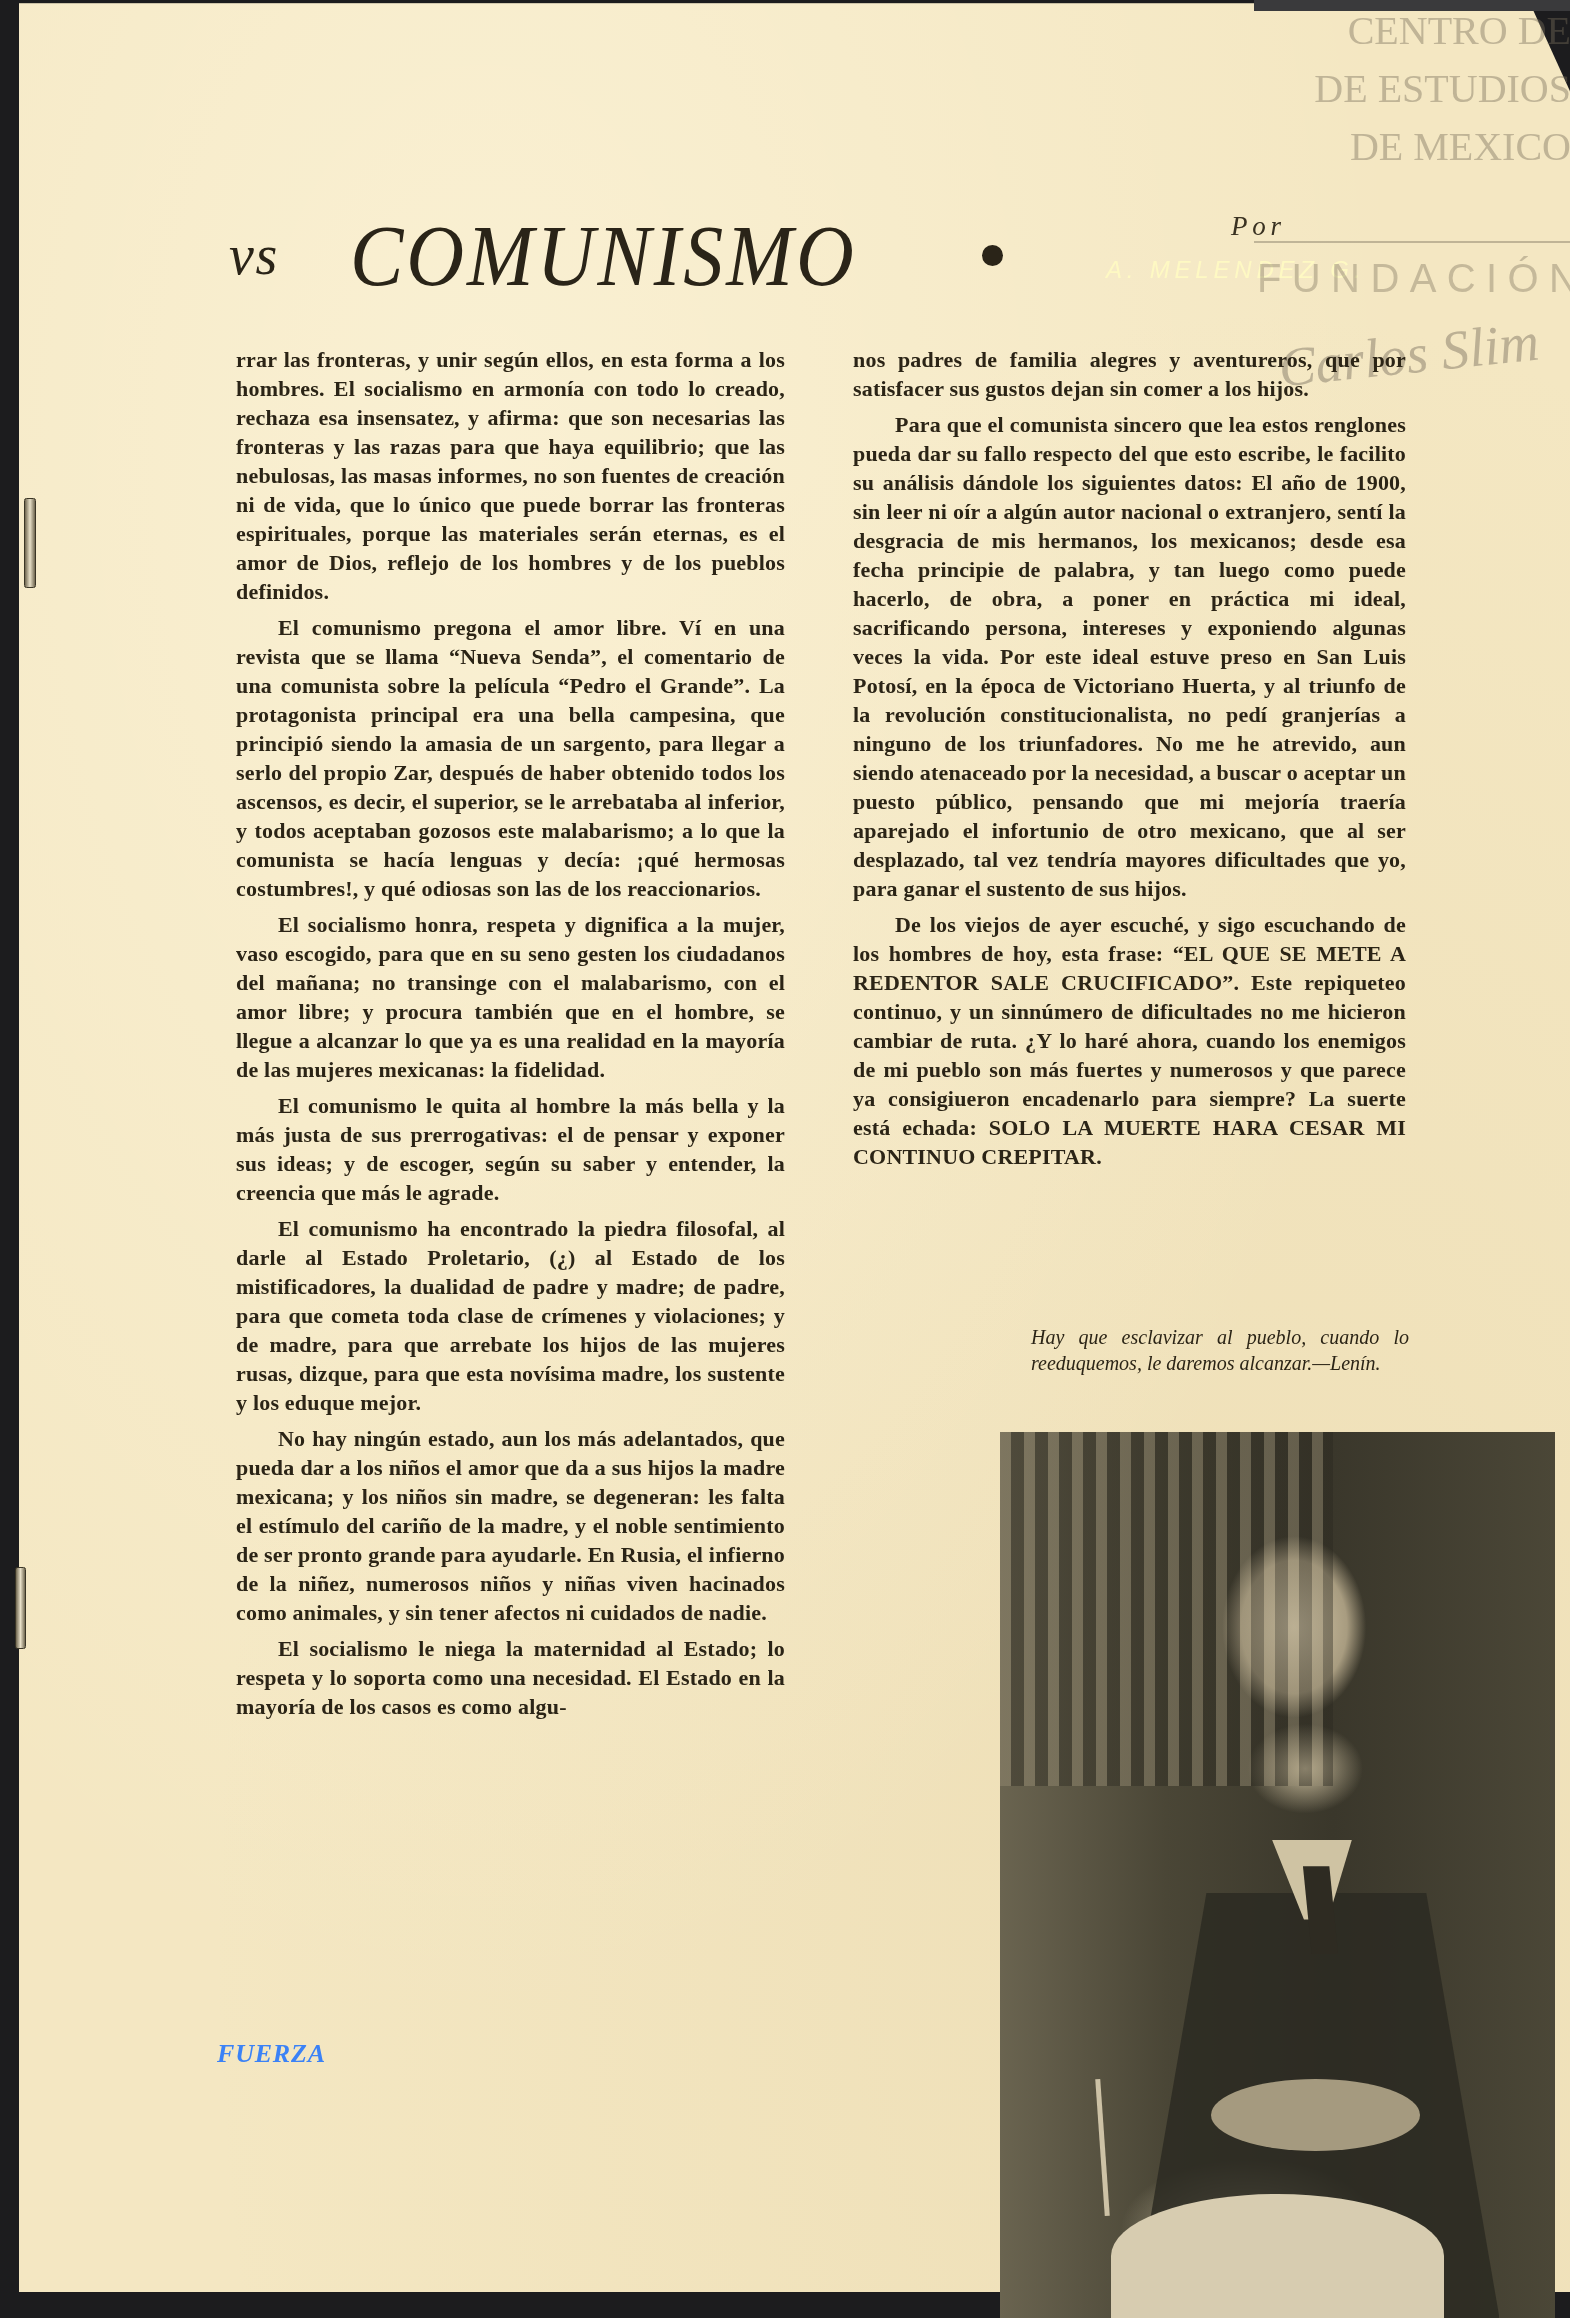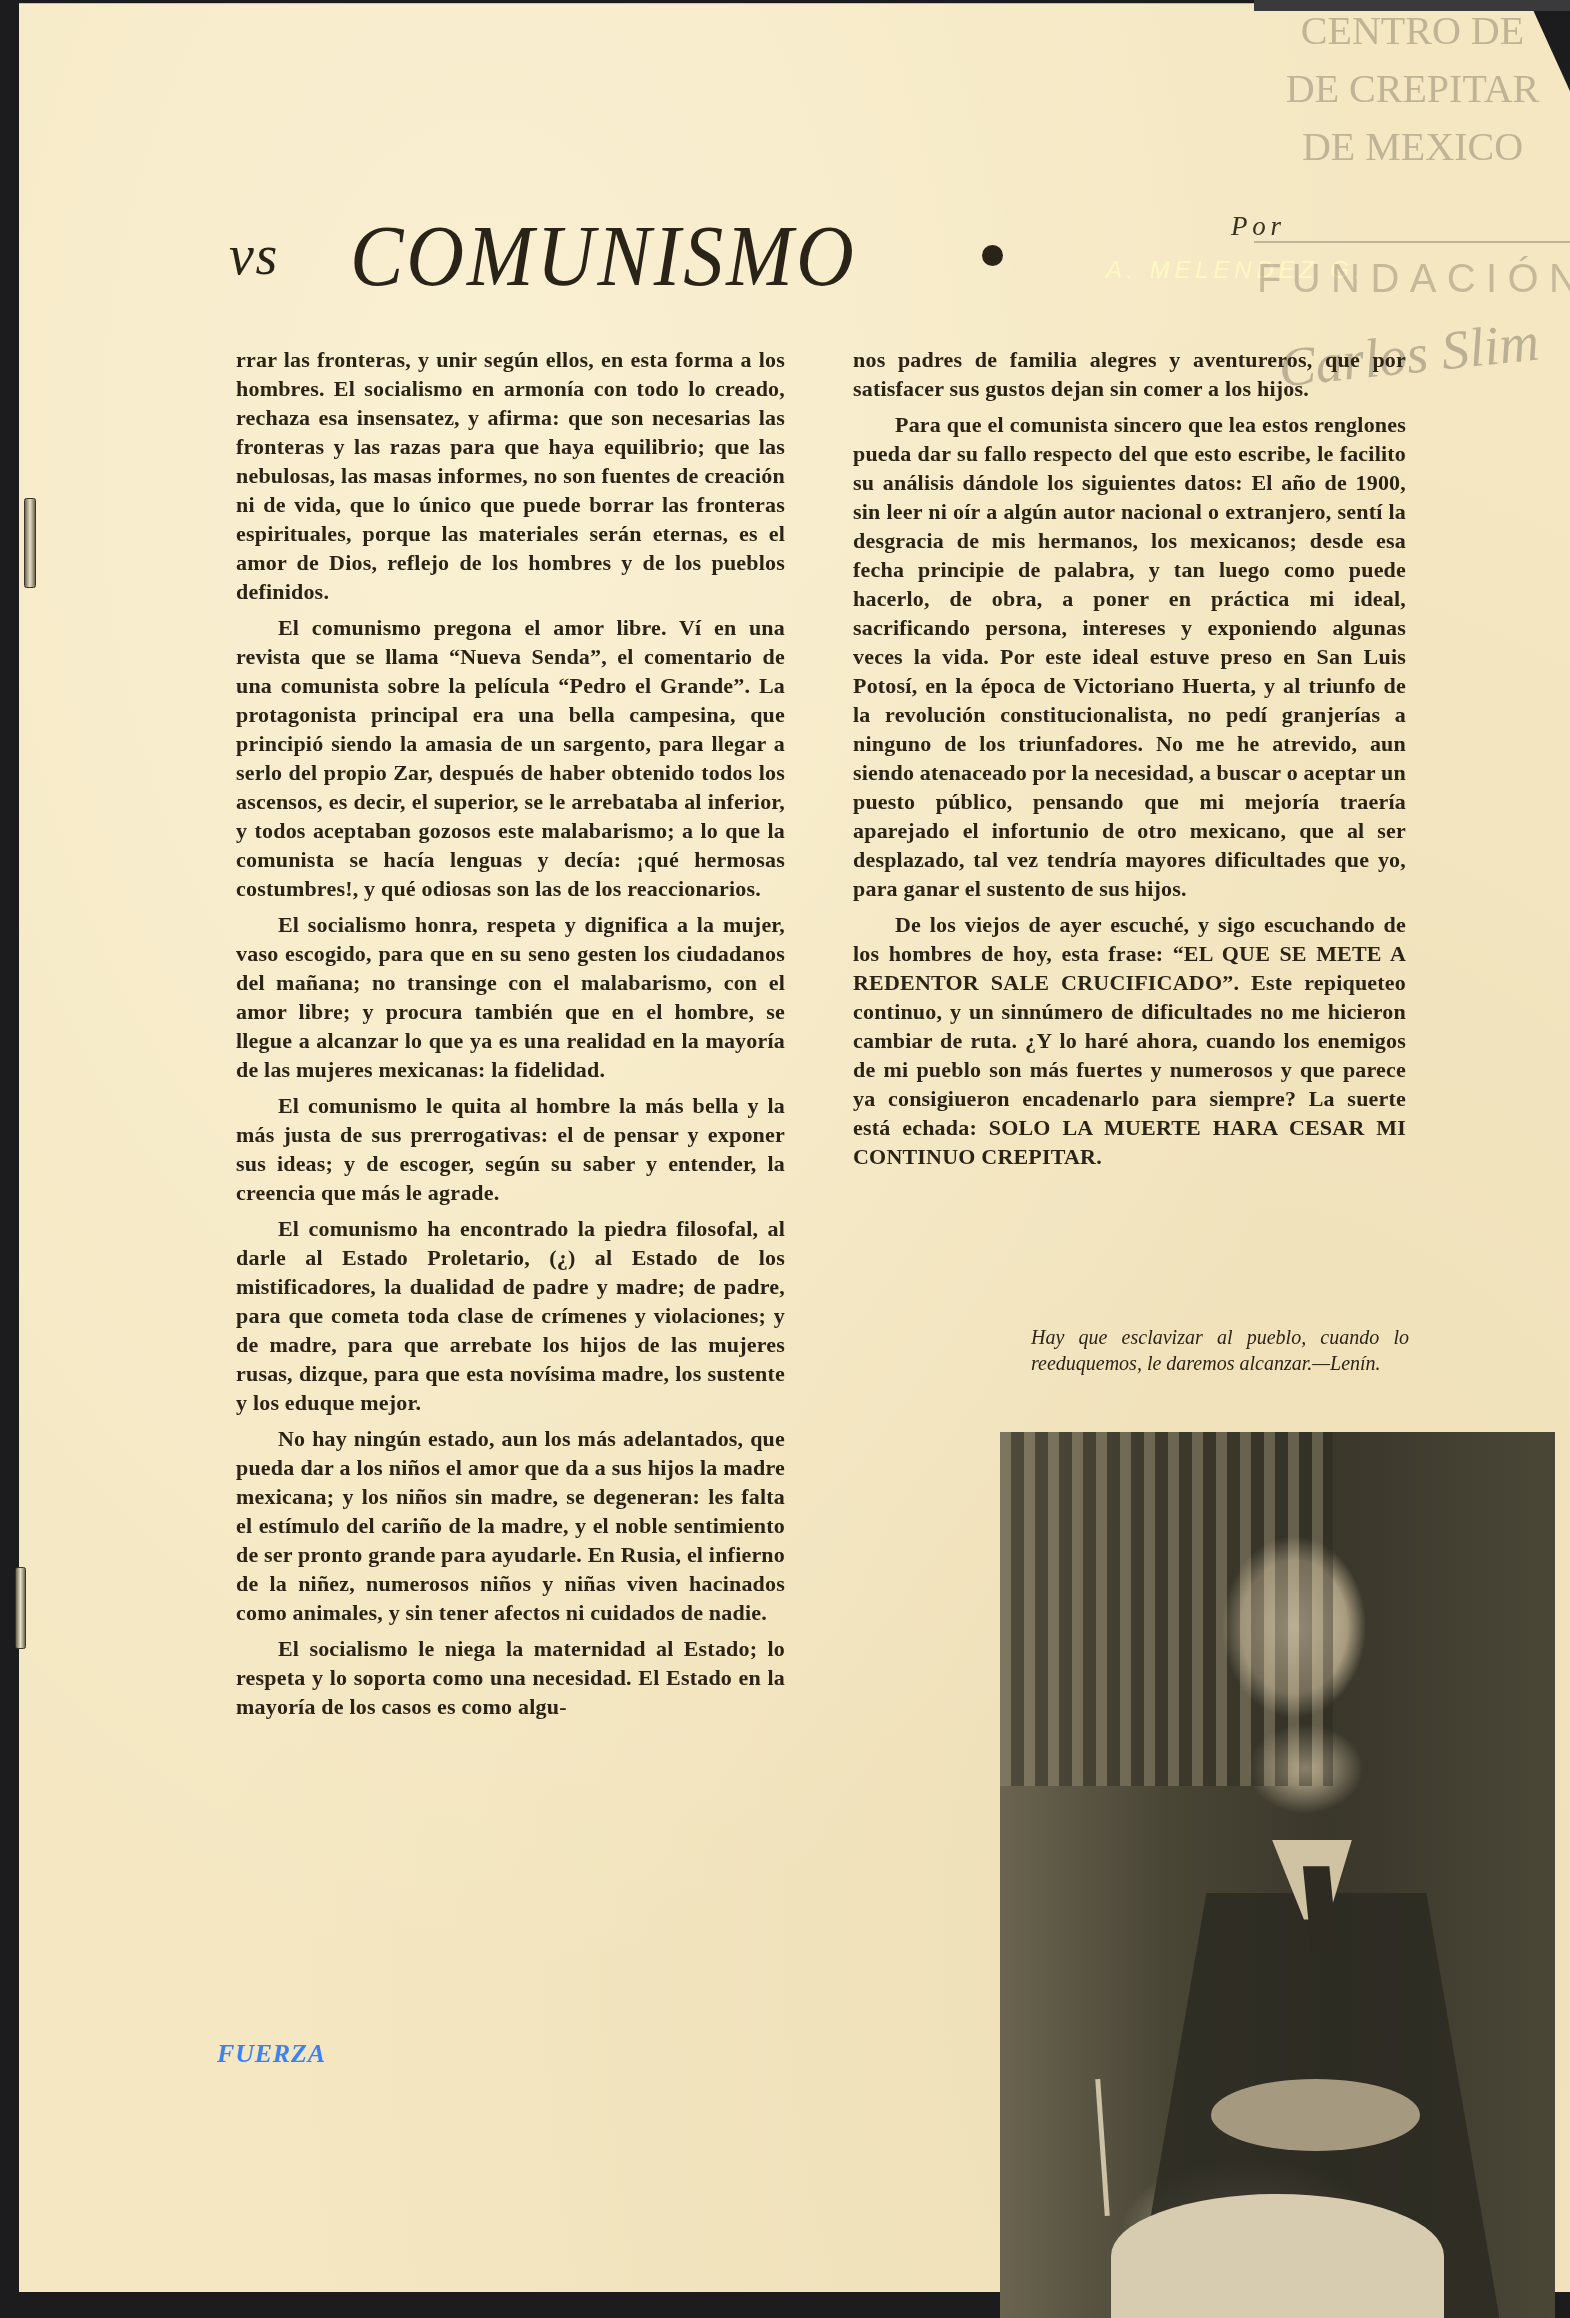--- a/index.html
+++ b/index.html
@@ -86,21 +86,21 @@
     position:absolute; left:38%; top:73%; width:209px; height:72px; border-radius:50%; background:#a59a7f;
   }
   .photo .desk {
     position:absolute; left:20%; top:86%; width:60%; height:14%; border-radius:50% 50% 0 0; background:#d7ccb0;
   }
   .photo .inkpen {
     position:absolute; left:18%; top:73%; width:4.8px; height:137px; background:#cdc2a6; transform:rotate(-4deg);
   }
   .watermark {
     position:absolute; left:1254px; top:0; width:317px; color:rgba(120,110,90,0.42);
-    font-family:"Liberation Serif", serif; text-align:center;
+    font-family:"Liberation Serif", serif; text-align:right;
   }
   .wm-line { font-size:40px; line-height:58px; display:block; letter-spacing:0; }
   .wm-rule { position:absolute; left:0; top:241px; width:317px; height:2.4px; background:rgba(120,110,90,0.42); }
   .wm-fund {
     position:absolute; left:1257px; top:256px; font-family:"Liberation Sans", sans-serif; font-size:40px;
     letter-spacing:10.4px; color:rgba(120,110,90,0.38);
   }
   .wm-sign {
     position:absolute; left:1278px; top:323px; font-family:"Liberation Serif", serif; font-style:italic;
     font-size:55px; color:rgba(110,100,85,0.42); transform:rotate(-6deg);
@@ -120,21 +120,21 @@
   <span class="title-vs">vs</span>
   <span class="title-main">COMUNISMO</span>
   <span class="title-dot"></span>
 </div>
 
 <div class="byline-por">Por</div>
 <div class="byline-author">A. MELENDEZ G.</div>
 
 <div class="watermark">
   <span class="wm-line" style="margin-top:1.6px;">CENTRO DE</span>
-  <span class="wm-line">DE CREPITAR</span>
+  <span class="wm-line">DE ESTUDIOS</span>
   <span class="wm-line">DE MEXICO</span>
   <div class="wm-rule"></div>
 </div>
 <div class="wm-fund">FUNDACIÓN</div>
 <div class="wm-sign">Carlos Slim</div>
 
 <div class="col col-left">
   <p>rrar las fronteras, y unir según ellos, en esta forma a los hombres. El socialismo en armonía con todo lo creado, rechaza esa insensatez, y afirma: que son necesarias las fronteras y las razas para que haya equilibrio; que las nebulosas, las masas informes, no son fuentes de creación ni de vida, que lo único que puede borrar las fronteras espirituales, porque las materiales serán eternas, es el amor de Dios, reflejo de los hombres y de los pueblos definidos.</p>
   <p class="ind">El comunismo pregona el amor libre. Ví en una revista que se llama “Nueva Senda”, el comentario de una comunista sobre la película “Pedro el Grande”. La protagonista principal era una bella campesina, que principió siendo la amasia de un sargento, para llegar a serlo del propio Zar, después de haber obtenido todos los ascensos, es decir, el superior, se le arrebataba al inferior, y todos aceptaban gozosos este malabarismo; a lo que la comunista se hacía lenguas y decía: ¡qué hermosas costumbres!, y qué odiosas son las de los reaccionarios.</p>
   <p class="ind">El socialismo honra, respeta y dignifica a la mujer, vaso escogido, para que en su seno gesten los ciudadanos del mañana; no transinge con el malabarismo, con el amor libre; y procura también que en el hombre, se llegue a alcanzar lo que ya es una realidad en la mayoría de las mujeres mexicanas: la fidelidad.</p>

